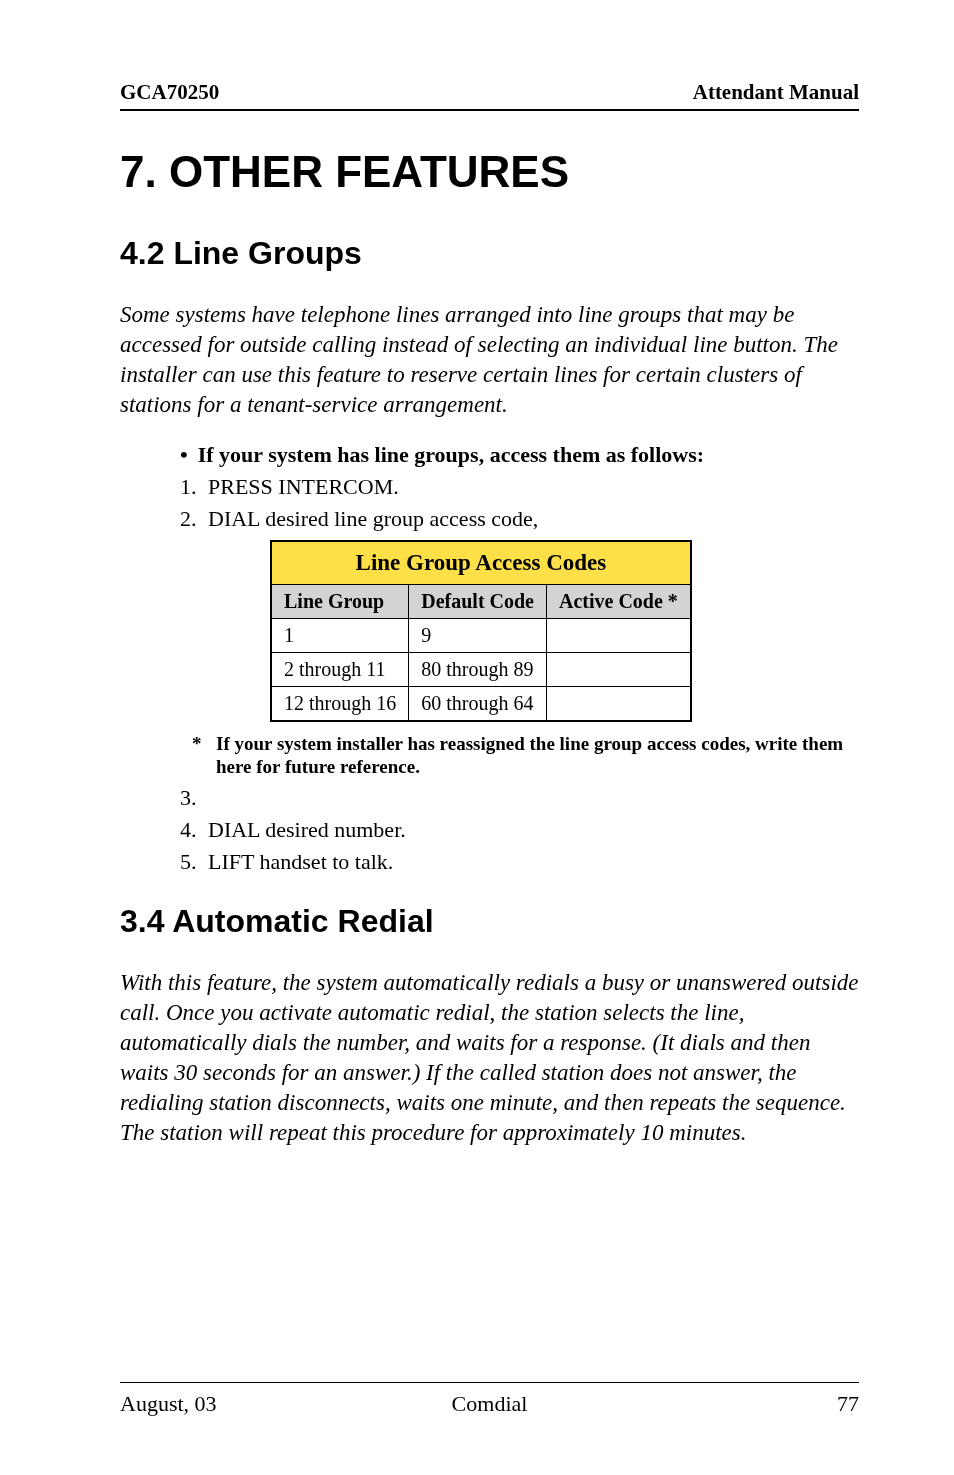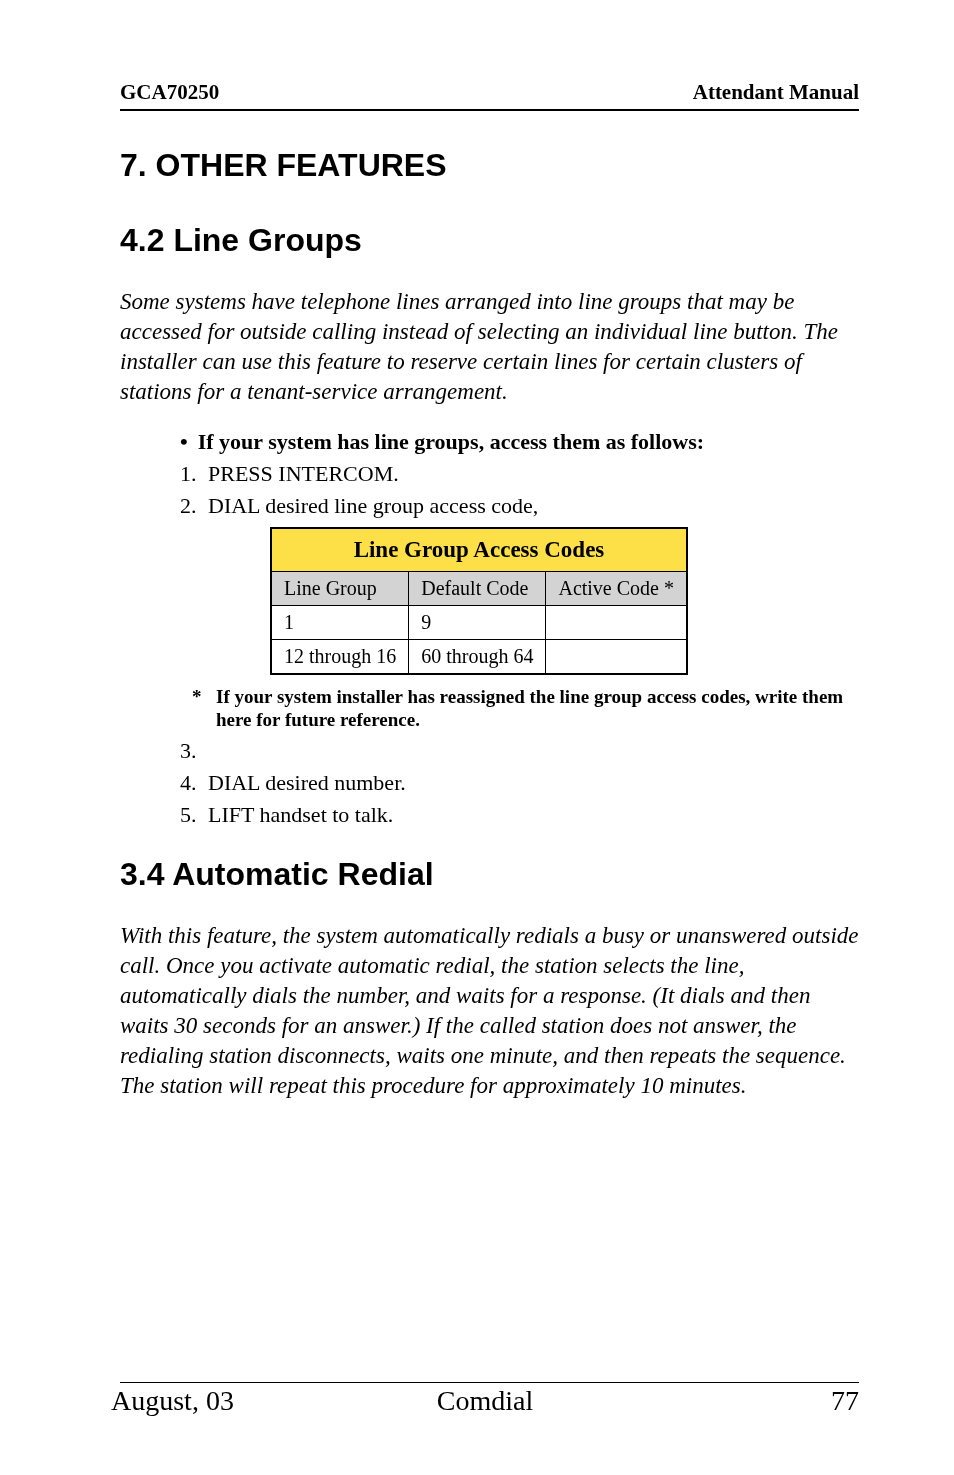--- a/index.html
+++ b/index.html
@@ -23,21 +23,21 @@
     padding-bottom: 4px;
     margin-bottom: 36px;
   }
   .header-left, .header-right {
     font-weight: bold;
     font-size: 21px;
   }
   .chapter-title {
     font-family: Arial, Helvetica, sans-serif;
     font-weight: bold;
-    font-size: 32px;
+    font-size: 44px;
     margin-bottom: 38px;
   }
   .section-title {
     font-family: Arial, Helvetica, sans-serif;
     font-weight: bold;
     font-size: 32px;
     margin-bottom: 28px;
   }
   .body-text {
     font-size: 23px;
@@ -77,21 +77,21 @@
     font-family: "Times New Roman", Times, serif;
     font-weight: bold;
     font-size: 23px;
     text-align: center;
     padding: 8px 12px;
     border: 1px solid #000;
     background: #fde047;
   }
   th.col-head {
     background: #d3d3d3;
-    font-weight: normal;
+    font-weight: bold;
     text-align: left;
     font-size: 20px;
     padding: 5px 12px;
     border: 1px solid #000;
   }
   td {
     font-size: 20px;
     padding: 5px 12px;
     border: 1px solid #000;
     min-width: 130px;
@@ -112,26 +112,26 @@
   }
   .footer-line {
     position: absolute;
     left: 120px;
     right: 95px;
     bottom: 92px;
     border-top: 1.5px solid #000;
   }
   .footer {
     position: absolute;
-    left: 111px;
+    left: 120px;
     right: 95px;
     bottom: 58px;
     display: flex;
     justify-content: space-between;
-    font-size: 28px;
+    font-size: 22px;
   }
   .footer-center {
     position: absolute;
     left: 50%;
     transform: translateX(-50%);
   }
 </style>
 </head>
 <body>
 
@@ -170,20 +170,25 @@
       <th class="col-head">Line Group</th>
       <th class="col-head">Default Code</th>
       <th class="col-head">Active Code *</th>
     </tr>
     <tr>
       <td>1</td>
       <td>9</td>
       <td></td>
     </tr>
     <tr>
+      <td>2 through 11</td>
+      <td>80 through 89</td>
+      <td></td>
+    </tr>
+    <tr>
       <td>12 through 16</td>
       <td>60 through 64</td>
       <td></td>
     </tr>
   </tbody>
     </table>
 </div>
 
 <div class="footnote">
   <span class="footnote-star">*</span>

